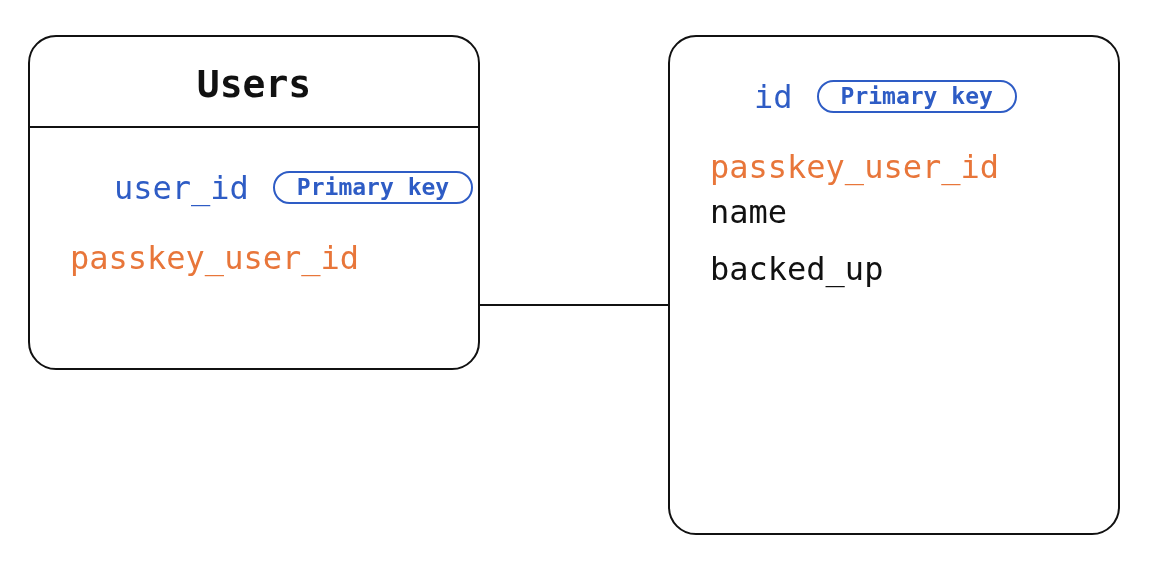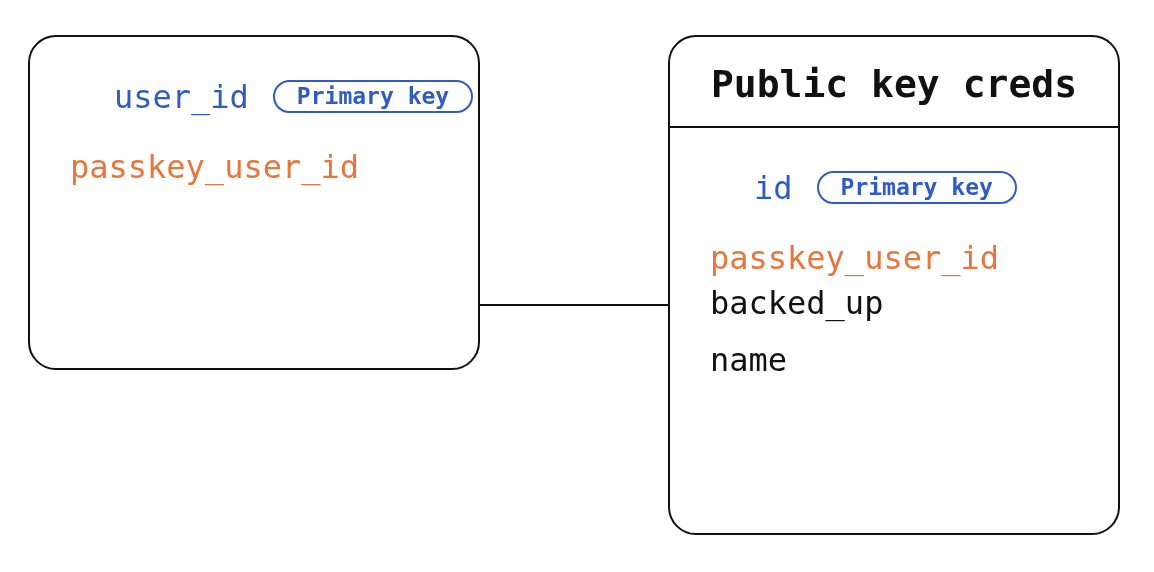--- a/index.html
+++ b/index.html
@@ -78,45 +78,45 @@
     height: 2px;
     background: var(--ink);
   }
 </style>
 </head>
 <body>
 
 <div class="canvas">
 
   <div class="er-table t-users">
+    <div class="er-header">Users</div>
     <div class="er-body">
       <div class="er-row">
         <span class="c-blue">user_id</span>
         <span class="pk-badge">Primary key</span>
       </div>
       <div class="er-row">
         <span class="c-orange">passkey_user_id</span>
       </div>
     </div>
   </div>
 
   <div class="connector"></div>
 
   <div class="er-table t-pkc">
-    <div class="er-header">Public key creds</div>
     <div class="er-body">
       <div class="er-row">
         <span class="c-blue">id</span>
         <span class="pk-badge">Primary key</span>
       </div>
       <div class="er-row">
         <span class="c-orange">passkey_user_id</span>
       </div>
       <div class="er-row">
-        <span>backed_up</span>
+        <span>name</span>
       </div>
       <div class="er-row">
-        <span>name</span>
+        <span>backed_up</span>
       </div>
     </div>
   </div>
 
 </div>
 
 </body></html>

